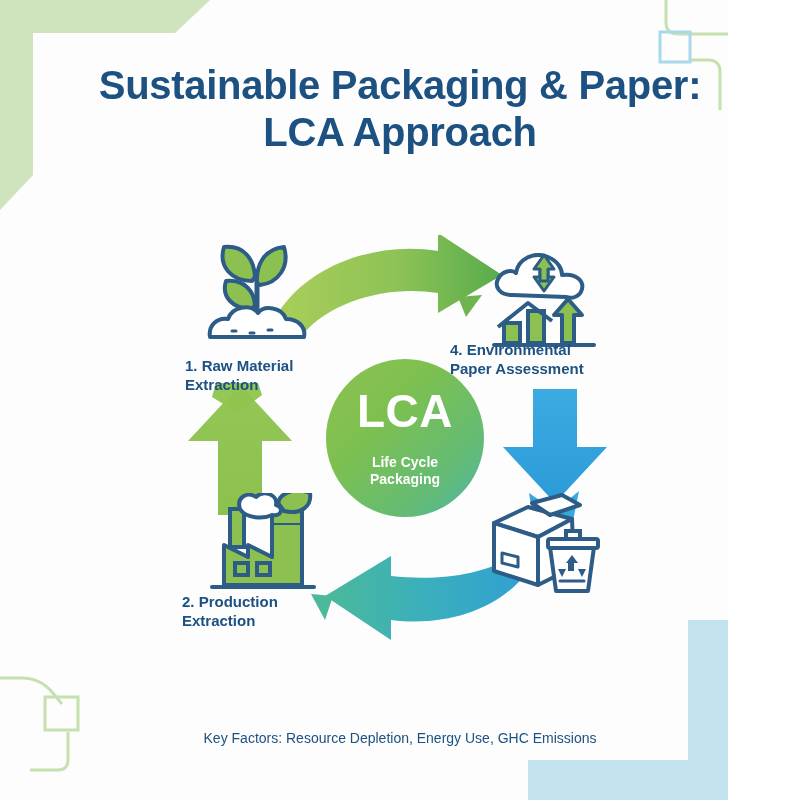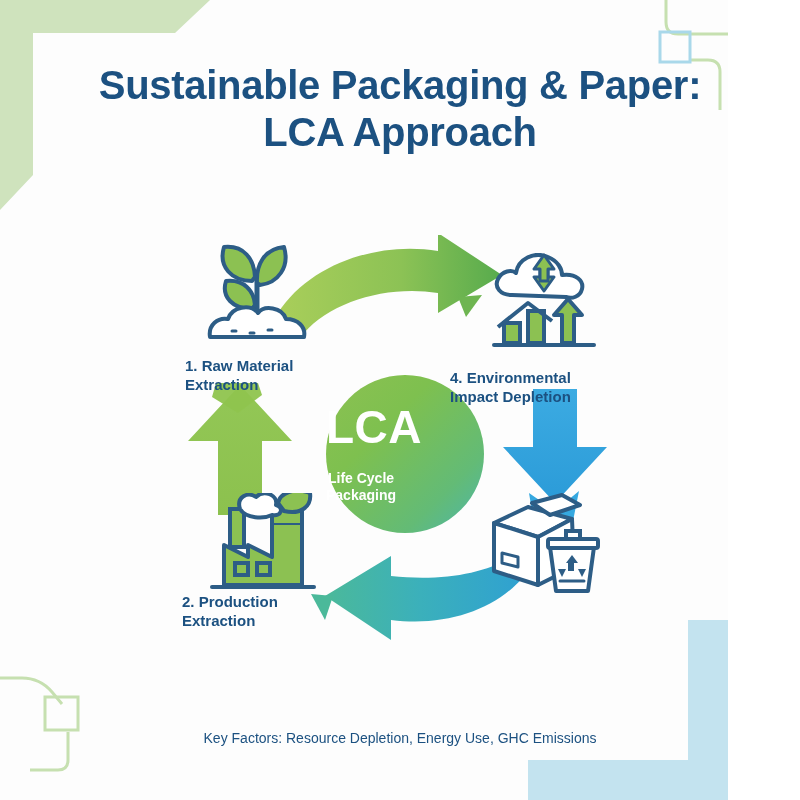--- a/index.html
+++ b/index.html
@@ -44,37 +44,37 @@
     color: #1c5181;
     font-size: 15px;
     font-weight: bold;
     line-height: 1.25;
     text-align: left;
     width: 190px;
   }
   #label-1 { left: 35px;  top: 132px; }
   #label-2 { left: 32px;  top: 368px; }
   #label-3 { left: 305px; top: 368px; }
-  #label-4 { left: 300px; top: 144px; }
+  #label-4 { left: 300px; top: 116px; }
 
   .icon-box { position: absolute; }
   #icon-1 { left: 52px;  top: 12px;  width: 110px; height: 108px; }
   #icon-2 { left: 52px;  top: 268px; width: 118px; height: 100px; }
   #icon-3 { left: 338px; top: 268px; width: 112px; height: 100px; }
   #icon-4 { left: 340px; top: 28px;  width: 112px; height: 98px; }
 
   #center-circle {
     position: absolute;
-    left: 176px; top: 150px;
+    left: 176px; top: 134px;
     width: 158px; height: 158px;
     border-radius: 50%;
     background: linear-gradient(135deg, #8cc152 0%, #7ec04f 35%, #63bb76 75%, #4db6ac 100%);
     display: flex;
     flex-direction: column;
-    align-items: flex-start;
+    align-items: center;
     justify-content: center;
     color: #ffffff;
   }
   #center-lca {
     font-size: 46px;
     font-weight: bold;
     line-height: 1;
     letter-spacing: 0.5px;
   }
   #center-sub {
@@ -239,19 +239,19 @@
     <div class="node-label" id="label-1">
       <span>1. Raw Material</span><br>
       <span>Extraction</span>
     </div>
     <div class="node-label" id="label-2">
       <span>2. Production</span><br>
       <span>Extraction</span>
     </div>
     <div class="node-label" id="label-4">
       <span>4. Environmental</span><br>
-      <span>Impact Depletion</span>
+      <span>Paper Assessment</span>
     </div>
   </div>
 
   <div id="footer">Key Factors: Resource Depletion, Energy Use, GHC Emissions</div>
 
 </div>
 
 </body></html>

